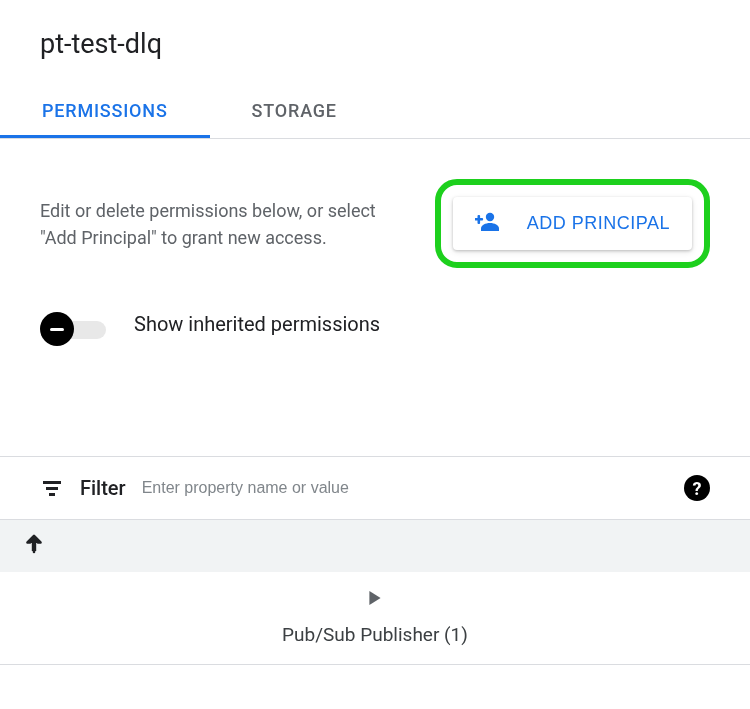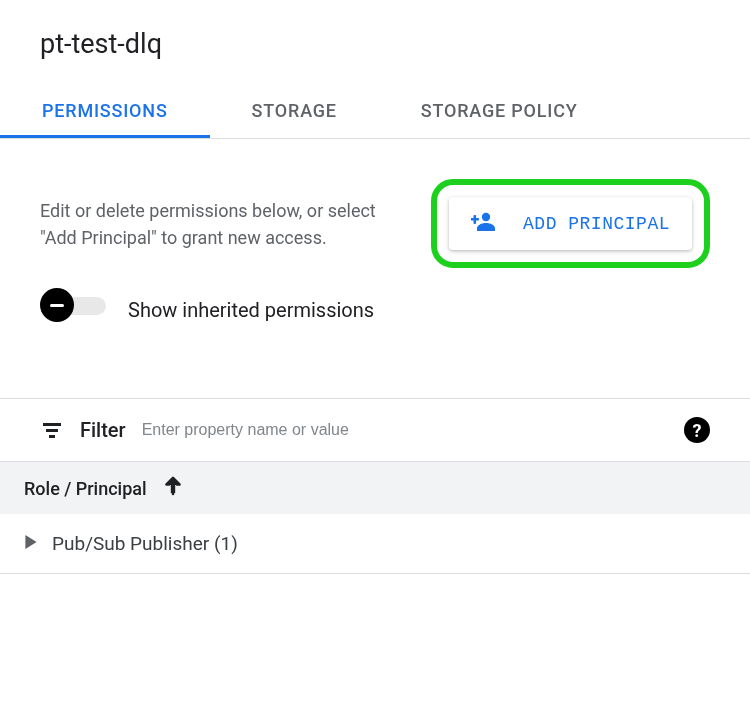--- a/index.html
+++ b/index.html
@@ -63,28 +63,27 @@
       background: #fff;
       border: none;
       padding: 14px 22px;
       box-shadow: 0 1px 3px rgba(0,0,0,0.2), 0 2px 6px rgba(0,0,0,0.1);
       border-radius: 4px;
       cursor: pointer;
       color: #1a73e8;
       font-size: 18px;
       font-weight: 500;
       letter-spacing: 0.5px;
-      font-family: Liberation Mono, monospace;
     }
     .add-principal-btn svg { fill: #1a73e8; }
     .toggle-row {
       display: flex;
-      align-items: flex-end;
-      gap: 18px;
-      margin-top: 20px;
+      align-items: flex-start;
+      gap: 24px;
+      margin-top: 44px;
     }
     .toggle {
       position: relative;
       width: 70px;
       height: 34px;
       cursor: pointer;
     }
     .toggle-track {
       position: absolute;
       left: 16px;
@@ -112,21 +111,21 @@
       height: 3px;
       background: #fff;
       border-radius: 2px;
     }
     .toggle-label {
       font-size: 20px;
       color: #202124;
     }
     .filter-section {
       border-top: 1px solid #dadce0;
-      margin-top: 36px;
+      margin-top: 70px;
     }
     .filter-bar {
       display: flex;
       align-items: center;
       padding: 18px 40px;
       gap: 16px;
     }
     .filter-icon svg { display: block; }
     .filter-label {
       font-size: 20px;
@@ -168,41 +167,41 @@
       font-weight: 500;
       color: #202124;
     }
     .sort-icon { cursor: pointer; }
     .table-row {
       padding: 18px 24px;
       display: flex;
       align-items: center;
       gap: 14px;
       border-bottom: 1px solid #dadce0;
+      flex-direction: column;
     }
     .expand-icon {
       cursor: pointer;
       color: #5f6368;
     }
     .role-name {
       font-size: 19px;
       color: #3c4043;
     }
   </style>
 </head>
 <body>
 
 <div class="header">
   <h1>pt-test-dlq</h1>
 </div>
 
 <div class="tabs">
   <div class="tab active">PERMISSIONS</div>
   <div class="tab">STORAGE</div>
-  <div class="tab">STORAGE POLICY</div>
 </div>
 
 <div class="content">
   <div class="perm-row">
     <div class="perm-desc">Edit or delete permissions below, or select "Add Principal" to grant new access.</div>
     <div class="highlight-box">
       <button class="add-principal-btn">
         <span>
           <svg width="24" height="20" viewBox="0 0 24 20">
             <circle cx="15" cy="6" r="4.2"></circle>
@@ -233,21 +232,20 @@
         <rect x="6" y="11" width="12" height="3"></rect>
         <rect x="9" y="17" width="6" height="3"></rect>
       </svg>
     </span>
     <span class="filter-label">Filter</span>
     <input class="filter-input" type="text" placeholder="Enter property name or value" style="">
     <div class="help-icon">?</div>
   </div>
 
   <div class="table-header">
-    <span class="table-header-label">Role / Principal</span>
     <span class="sort-icon">
       <svg width="20" height="20" viewBox="0 0 20 20" fill="#202124">
         <path d="M10 3 L4 9 L7.8 9 L7.8 17 L12.2 17 L12.2 9 L16 9 Z" stroke="#202124" stroke-width="0"></path>
         <path d="M10 2 L3.5 8.5 L6 8.5 M10 2 L16.5 8.5 L14 8.5 M10 2 L10 18" stroke="#202124" stroke-width="2.6" fill="none" stroke-linecap="round" stroke-linejoin="round"></path>
       </svg>
     </span>
   </div>
 
   <div class="table-row">
     <span class="expand-icon">

